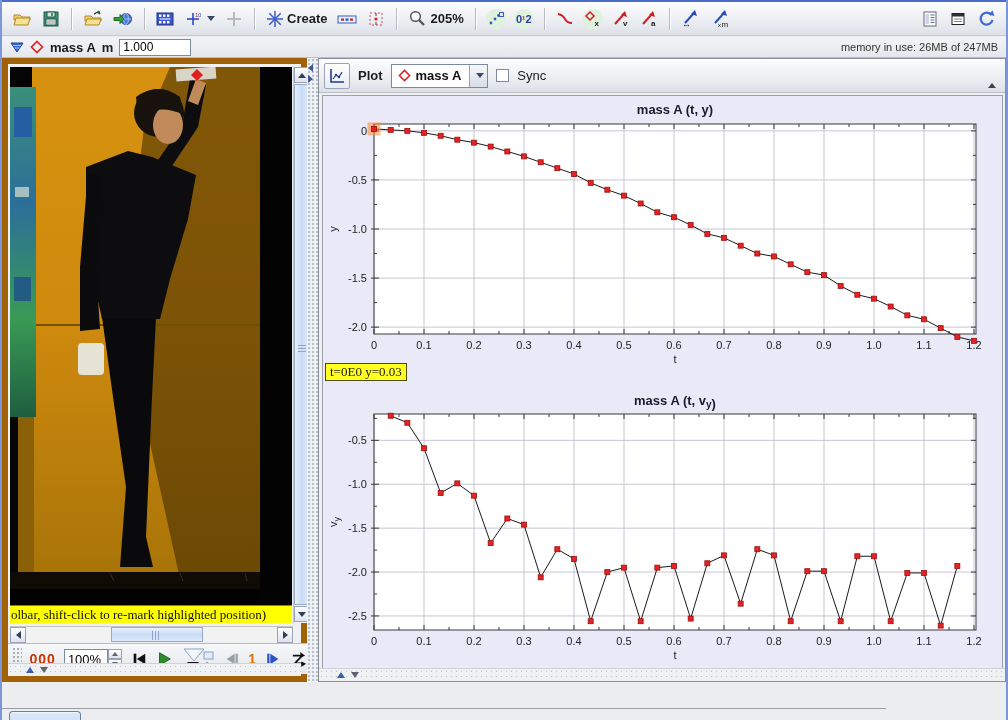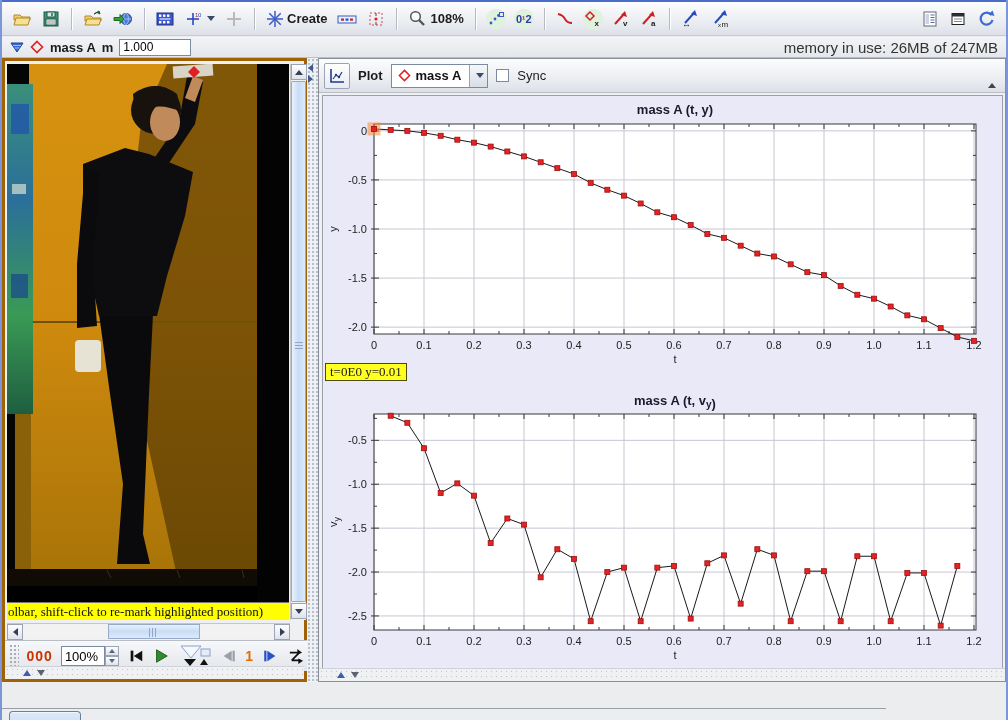--- a/index.html
+++ b/index.html
@@ -16,28 +16,28 @@
   .toolbar2 { position:absolute; left:2px; top:37px; width:1004px; height:21px;
     background:linear-gradient(#f3f4f7,#e4e7ec); border-bottom:1px solid #b9bdc6;
     display:flex; align-items:center; padding:0 8px; gap:6px; }
   .tb-btn { height:26px; min-width:26px; display:flex; align-items:center; justify-content:center;
     gap:3px; padding:0 3px; border:1px solid transparent; border-radius:2px; color:#222; }
   .tb-sep { width:1px; height:22px; background:#b6bac2; margin:0 5px; box-shadow:1px 0 0 #fff; }
   .tb-label { font-weight:bold; color:#1c1c1c; font-size:13px; }
   .toggled { background:radial-gradient(circle at 50% 50%, #e0f1de 0 58%, transparent 60%); }
   .spacer { flex:1; }
   .caret-down { width:0;height:0;border-left:4px solid transparent;border-right:4px solid transparent;border-top:5px solid #3b4a66; margin-left:2px;}
-  .memtext { margin-left:auto; color:#333; font-size:15px; }
+  .memtext { margin-left:auto; color:#333; font-size:11px; }
   .mass-input { width:72px; height:17px; border:1px solid #7c8aa0; font-size:12px; padding:0 3px; background:#fff; }
   .stepnum-ico { font-weight:bold; font-size:11px; color:#2a3f9e; }
   .stepnum-ico .red1 { color:#cc2222; font-size:10px; }
 
   
   .left-panel { position:absolute; left:2px; top:58px; width:305px; height:624px;
-    background:#eef0f2; border:3px solid #a16207; }
+    background:#eef0f2; border:6px solid #a16207; }
   .split-div { position:absolute; left:307px; top:58px; width:11px; height:624px;
     background-color:#eef1f5;
     background-image:radial-gradient(#b9bfc9 0.8px, transparent 1px); background-size:4px 4px; }
   .split-arrows{position:absolute; left:1px; top:6px; width:8px; height:20px;}
   .tri-l{width:0;height:0;border-top:4px solid transparent;border-bottom:4px solid transparent;border-right:5px solid #41598f;}
   .tri-r{width:0;height:0;border-top:4px solid transparent;border-bottom:4px solid transparent;border-left:5px solid #41598f;margin-top:3px;}
   .right-panel { position:absolute; left:318px; top:58px; width:688px; height:624px;
     background:#eef0f2; border:1px solid #8a8f96; }
 
   
@@ -209,21 +209,21 @@
           <line x1="9" y1="3" x2="9" y2="6" stroke="#803030"></line>
           <line x1="9" y1="12" x2="9" y2="15" stroke="#803030"></line>
         </svg>
     </div>
     <div class="tb-sep"></div>
     <div class="tb-btn">
       <svg width="19" height="19" viewBox="0 0 19 19">
           <circle cx="7.5" cy="7.5" r="4.8" fill="#fbfcff" stroke="#555" stroke-width="1.5"></circle>
           <line x1="11" y1="11" x2="16" y2="16" stroke="#555" stroke-width="2.4"></line>
         </svg>
-      <span class="tb-label">108%</span>
+      <span class="tb-label">205%</span>
     </div>
     <div class="tb-sep"></div>
     <div class="tb-btn toggled">
       <svg width="18" height="18" viewBox="0 0 18 18">
           <circle cx="4" cy="13" r="1.4" fill="#3a5ac8"></circle>
           <circle cx="8" cy="9" r="1.4" fill="#3a5ac8"></circle>
           <circle cx="11.5" cy="5.5" r="1.4" fill="#3a5ac8"></circle>
           <rect x="12.5" y="2.5" width="4" height="4" fill="none" stroke="#3a5ac8"></rect>
         </svg>
     </div>
@@ -620,21 +620,21 @@
           <rect x="514.162" y="185.41588785046733" width="5" height="5" fill="#e62222" stroke="#991111" stroke-width="0.8"></rect>
           <rect x="530.8285000000001" y="194.2476635514019" width="5" height="5" fill="#e62222" stroke="#991111" stroke-width="0.8"></rect>
           <rect x="547.495" y="198.17289719626172" width="5" height="5" fill="#e62222" stroke="#991111" stroke-width="0.8"></rect>
           <rect x="564.1615" y="206.02336448598135" width="5" height="5" fill="#e62222" stroke="#991111" stroke-width="0.8"></rect>
           <rect x="580.8280000000001" y="214.85514018691592" width="5" height="5" fill="#e62222" stroke="#991111" stroke-width="0.8"></rect>
           <rect x="597.4945000000001" y="218.78037383177573" width="5" height="5" fill="#e62222" stroke="#991111" stroke-width="0.8"></rect>
           <rect x="614.1610000000002" y="227.61214953271028" width="5" height="5" fill="#e62222" stroke="#991111" stroke-width="0.8"></rect>
           <rect x="630.8275" y="236.4439252336449" width="5" height="5" fill="#e62222" stroke="#991111" stroke-width="0.8"></rect>
           <rect x="647.494" y="240.36915887850472" width="5" height="5" fill="#e62222" stroke="#991111" stroke-width="0.8"></rect>
         </svg>
-      <div class="chart-tooltip">t=0E0  y=0.01</div>
+      <div class="chart-tooltip">t=0E0  y=0.03</div>
       <svg id="chart2" width="676" height="278" style="position:absolute;left:1px;top:294px;">
           <rect x="50" y="24" width="602" height="216" fill="#ffffff"></rect>
           <line x1="50" y1="24" x2="50" y2="240" stroke="#c6c6d2"></line>
           <line x1="100" y1="24" x2="100" y2="240" stroke="#c6c6d2"></line>
           <line x1="150" y1="24" x2="150" y2="240" stroke="#c6c6d2"></line>
           <line x1="200" y1="24" x2="200" y2="240" stroke="#c6c6d2"></line>
           <line x1="250" y1="24" x2="250" y2="240" stroke="#c6c6d2"></line>
           <line x1="300" y1="24" x2="300" y2="240" stroke="#c6c6d2"></line>
           <line x1="350" y1="24" x2="350" y2="240" stroke="#c6c6d2"></line>
           <line x1="400" y1="24" x2="400" y2="240" stroke="#c6c6d2"></line>

